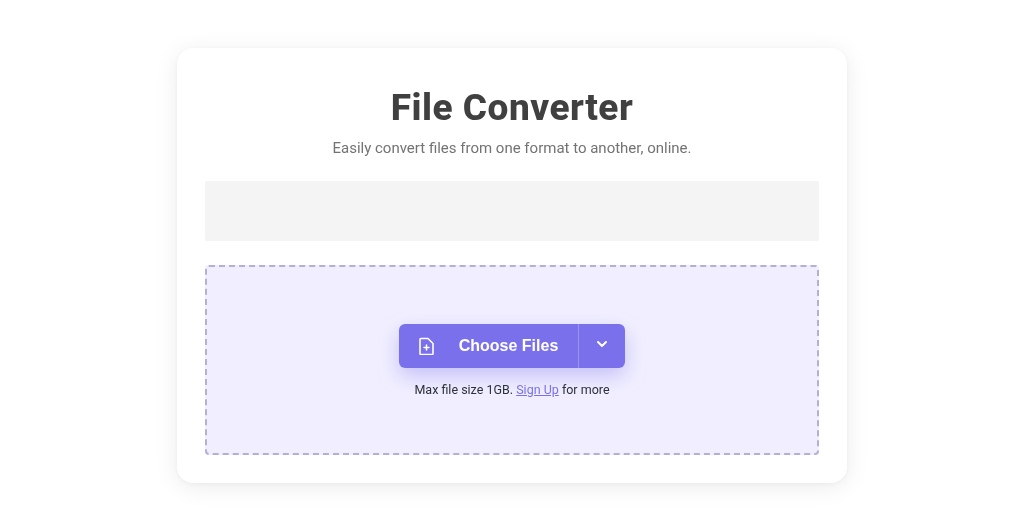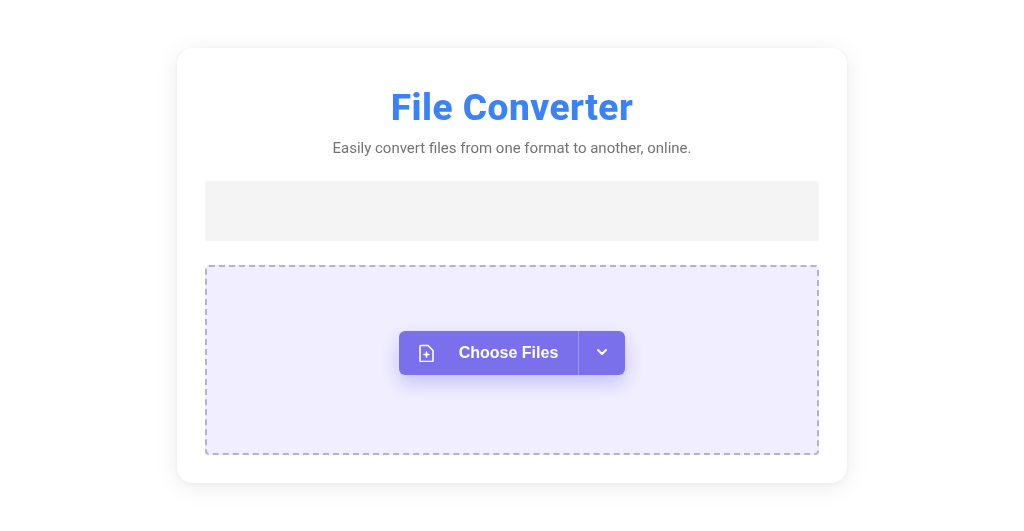--- a/index.html
+++ b/index.html
@@ -22,21 +22,21 @@
       border-radius: 16px;
       box-shadow: 0 4px 24px rgba(0,0,0,0.08), 0 1px 4px rgba(0,0,0,0.04);
       padding: 38px 28px 28px 28px;
       display: flex;
       flex-direction: column;
       align-items: center;
     }
     .title {
       font-size: 37px;
       font-weight: 800;
-      color: #3b82f6;
+      color: #404040;
       letter-spacing: 0.5px;
       text-align: center;
       margin-bottom: 10px;
     }
     .subtitle {
       font-size: 15px;
       color: #737373;
       text-align: center;
       margin-bottom: 24px;
     }
@@ -127,16 +127,19 @@
       </button>
       <button class="choose-btn-dropdown">
         <span>
           <svg width="14" height="14" viewBox="0 0 14 14" fill="none">
             <path d="M3 5 L7 9 L11 5" stroke="#ffffff" stroke-width="2" stroke-linecap="round" stroke-linejoin="round" fill="none"></path>
           </svg>
         </span>
       </button>
     </div>
 
+    <p class="hint">
+      <span>Max file size 1GB. </span><a href="#">Sign Up</a><span> for more</span>
+    </p>
 
   </div>
 
 </div>
 
 </body></html>

